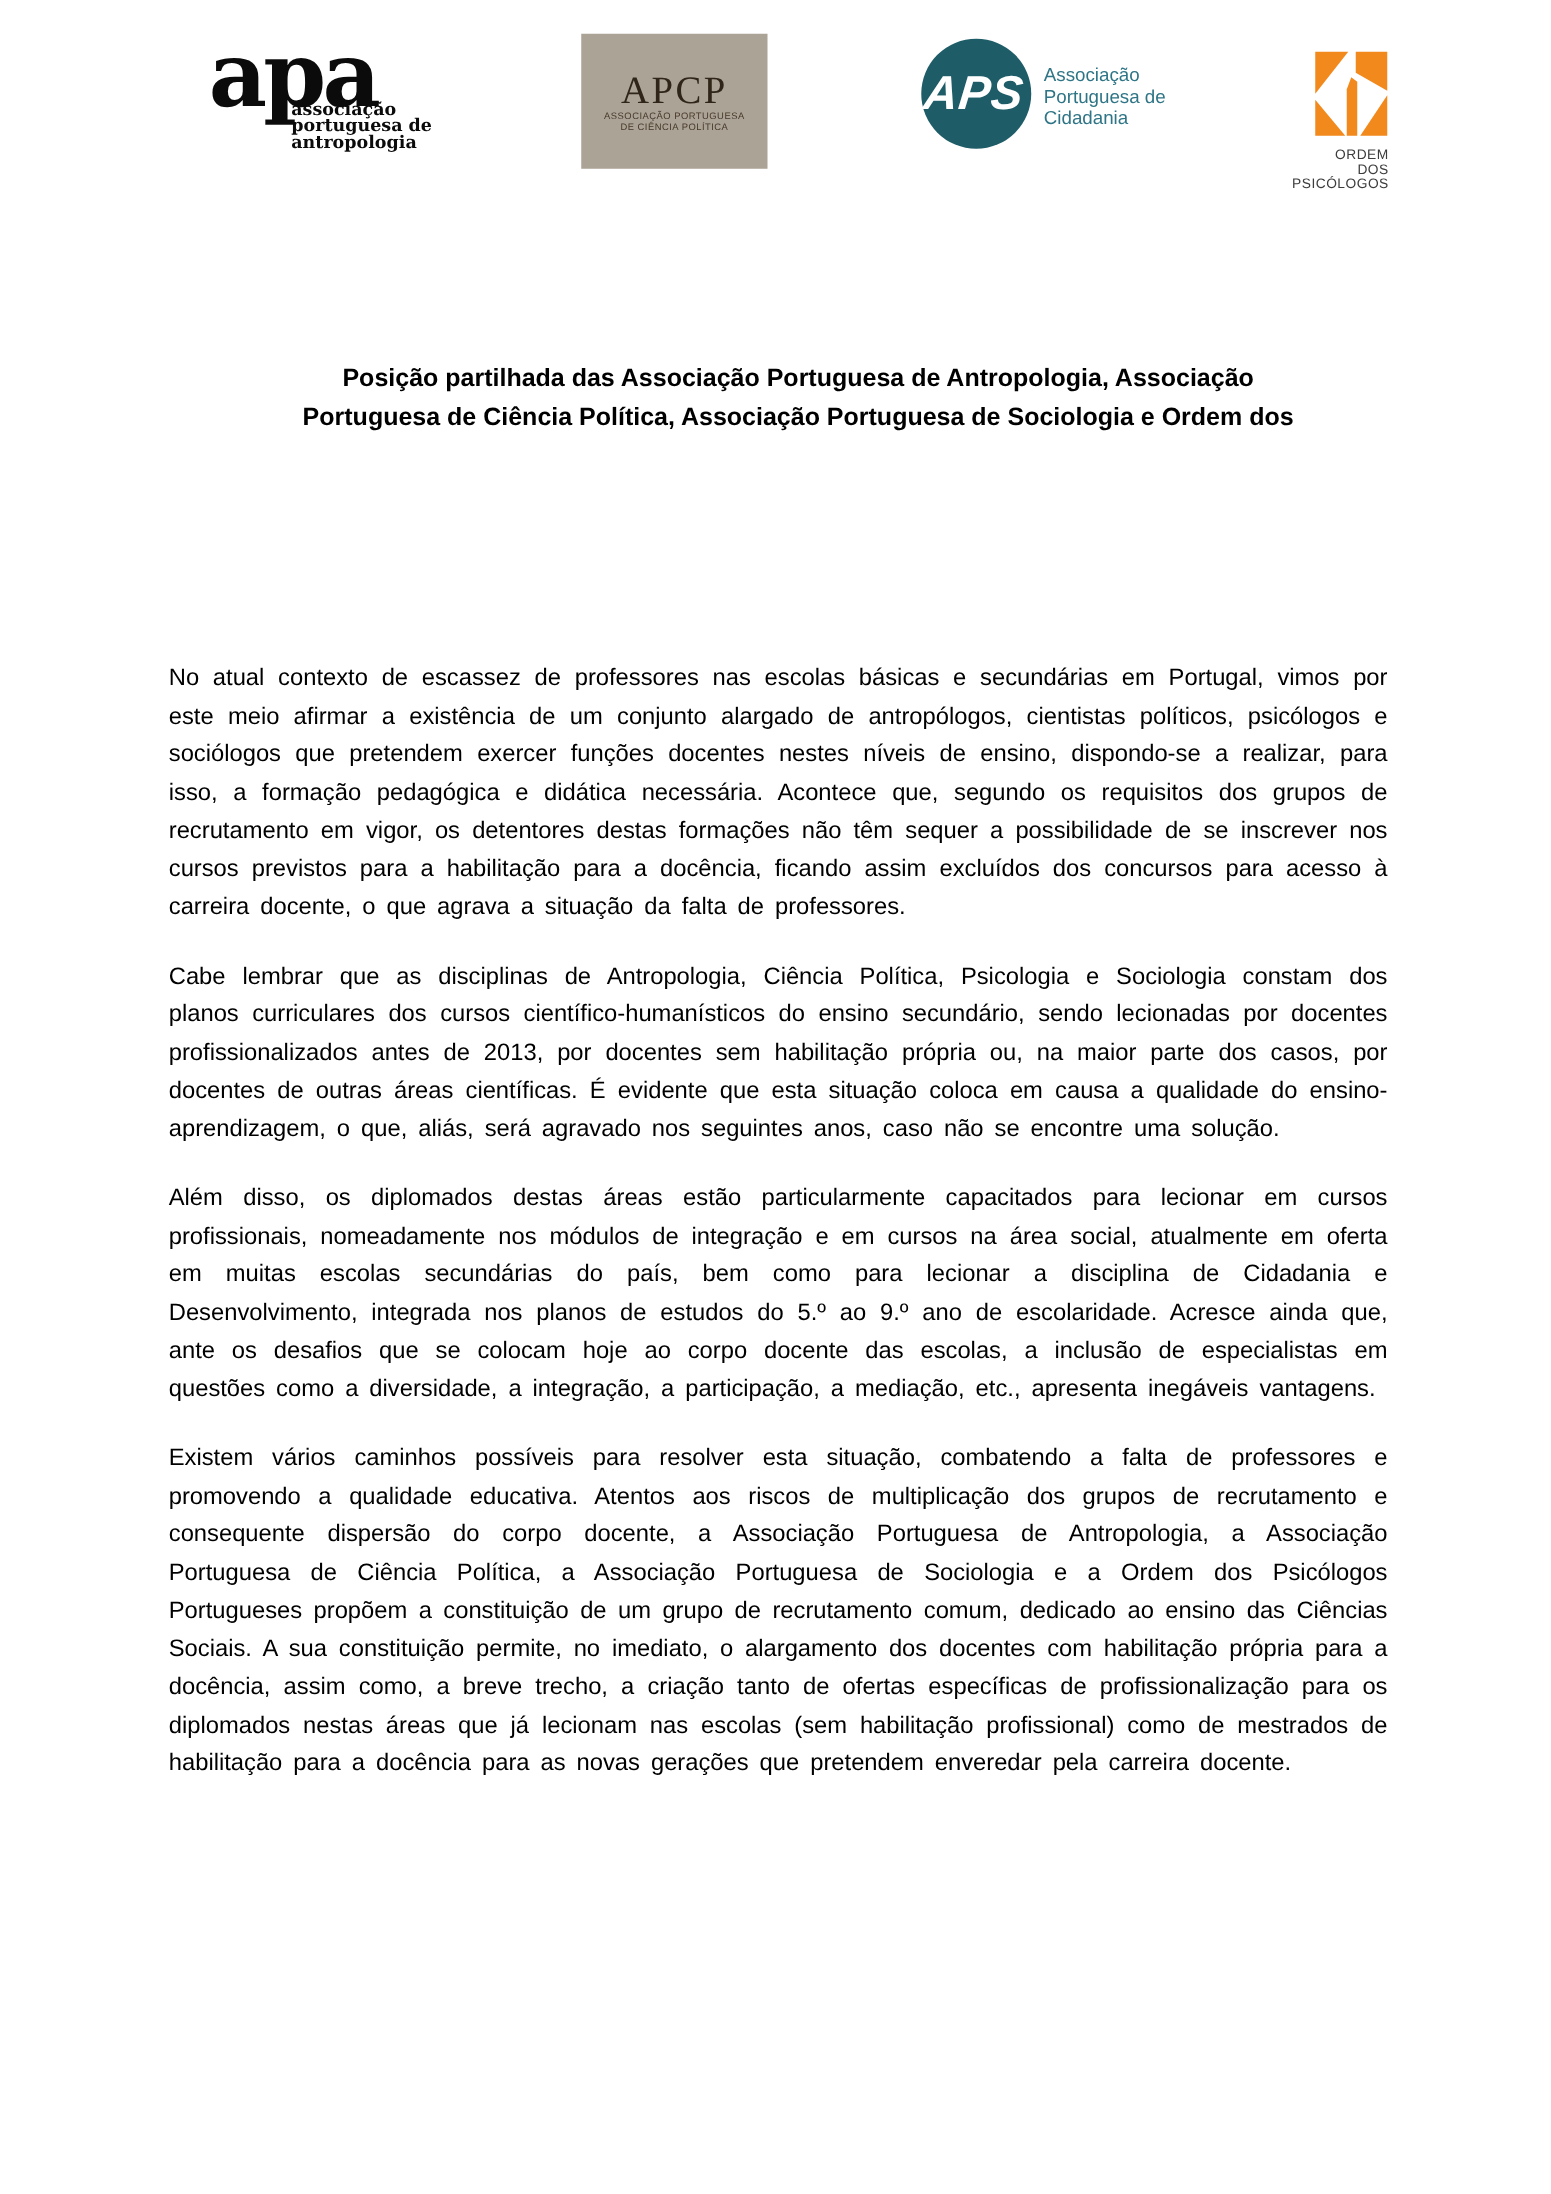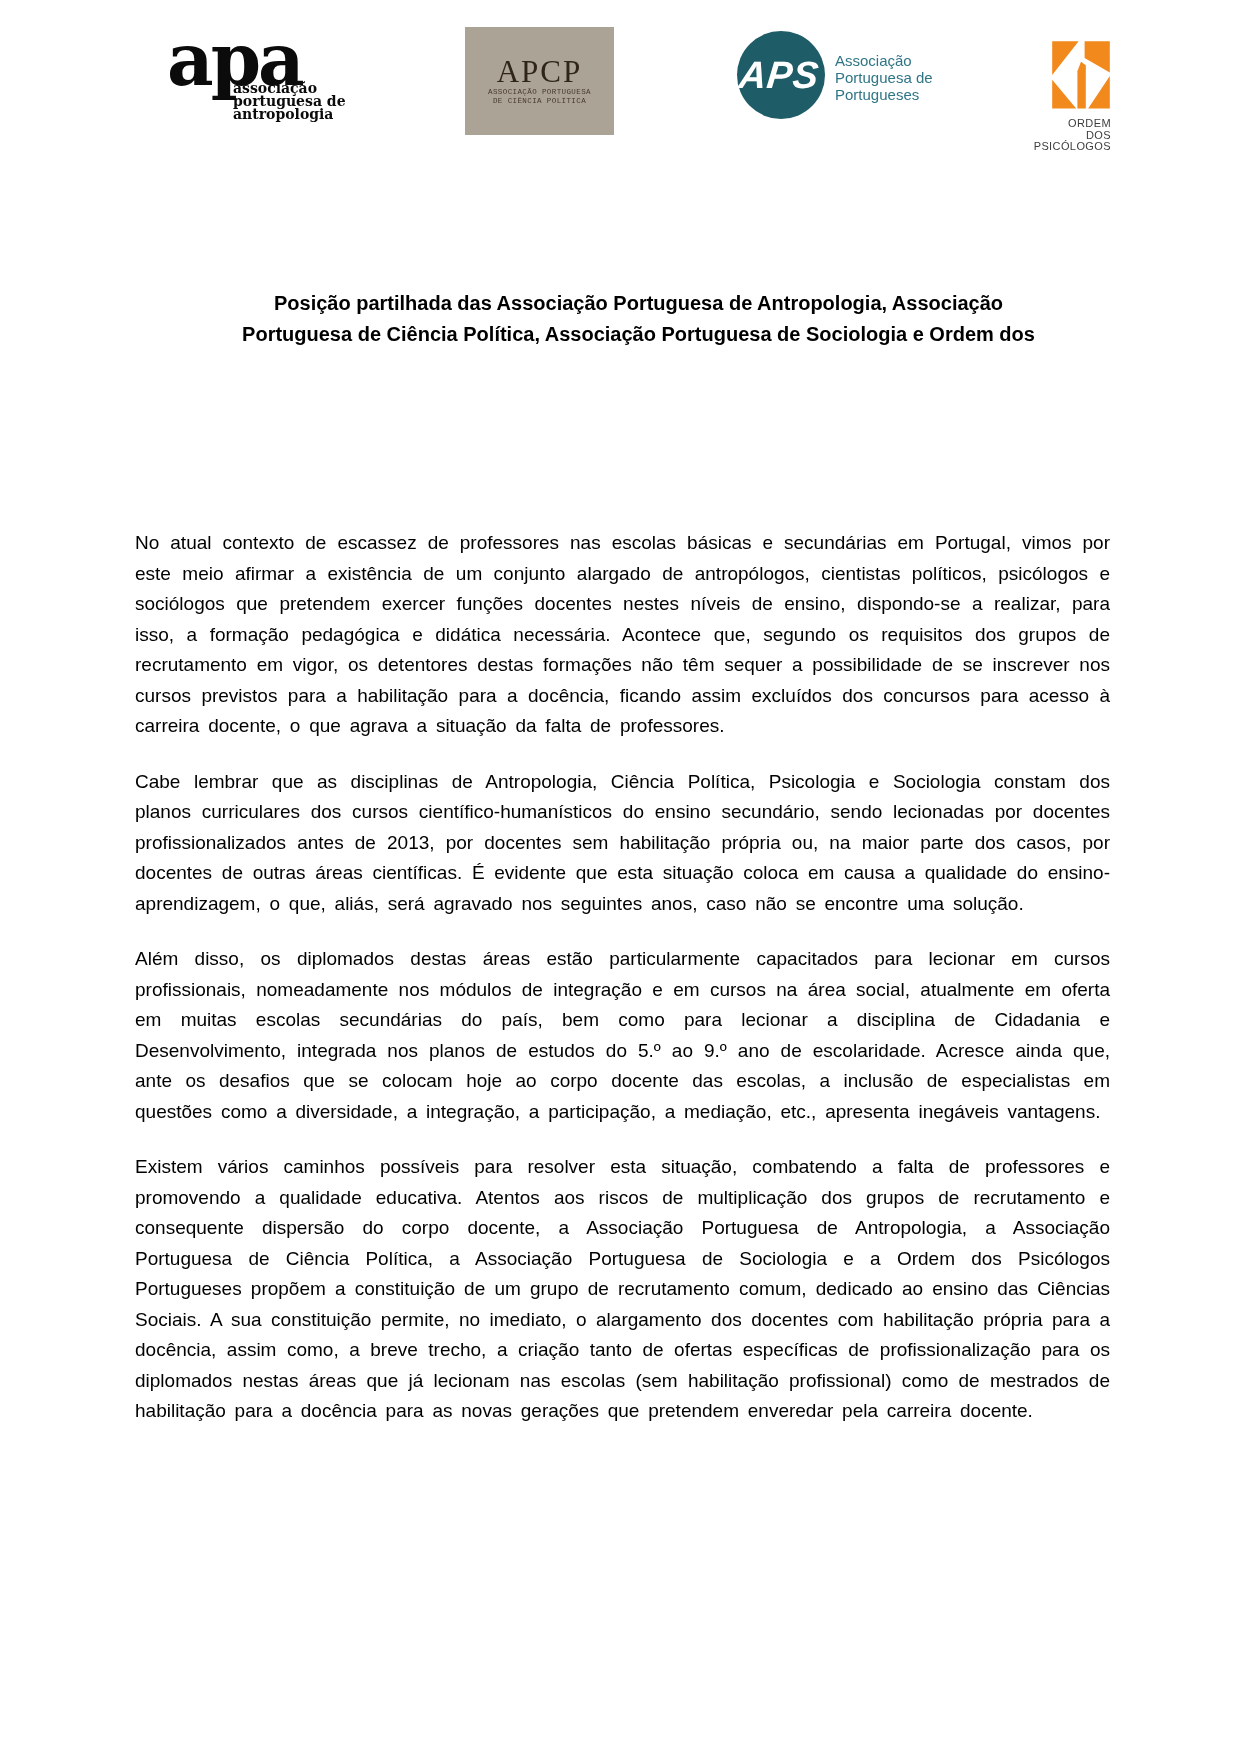--- a/index.html
+++ b/index.html
@@ -30,21 +30,21 @@
     left:465px; top:27px; width:149px; height:108px;
     background:#aba396;
     display:flex; flex-direction:column; align-items:center; justify-content:center;
     text-align:center;
   }
   .apcp-acronym {
     font-family:"Liberation Serif", serif; font-size:31px; line-height:32px;
     letter-spacing:2px; color:#2f2619;
   }
   .apcp-sub {
-    font-family:Liberation Mono, monospace; font-size:7.5px; line-height:9px;
+    font-family:Liberation Sans, sans-serif; font-size:7.5px; line-height:9px;
     letter-spacing:0.4px; color:#47392a; white-space:nowrap;
   }
 
   
   .logo-aps { left:737px; top:31px; width:230px; height:90px; }
   .aps-circle {
     width:88px; height:88px; border-radius:50%; background:#1e5c68;
     display:flex; align-items:center; justify-content:center;
   }
   .aps-acronym {
@@ -105,21 +105,21 @@
       <div class="apcp-sub">DE CIÊNCIA POLÍTICA</div>
     </div>
 
     <div class="logo logo-aps">
       <div class="aps-circle">
         <span class="aps-acronym">APS</span>
       </div>
       <div class="aps-text">
         <span>Associação</span>
         <span>Portuguesa de</span>
-        <span>Portugueses</span>
+        <span>Cidadania</span>
       </div>
     </div>
 
     <div class="logo logo-opp">
       <svg width="60" height="71" viewBox="0 0 100 118" aria-hidden="true">
         <polygon points="2,2 46,2 2,58" fill="#f2891c"></polygon>
         <polygon points="56,2 98,2 98,54 56,30" fill="#f2891c"></polygon>
         <polygon points="2,66 42,114 2,114" fill="#f2891c"></polygon>
         <polygon points="62,114 98,114 98,60" fill="#f2891c"></polygon>
         <polygon points="44,52 50,36 58,42 58,114 44,114" fill="#f2891c"></polygon>

